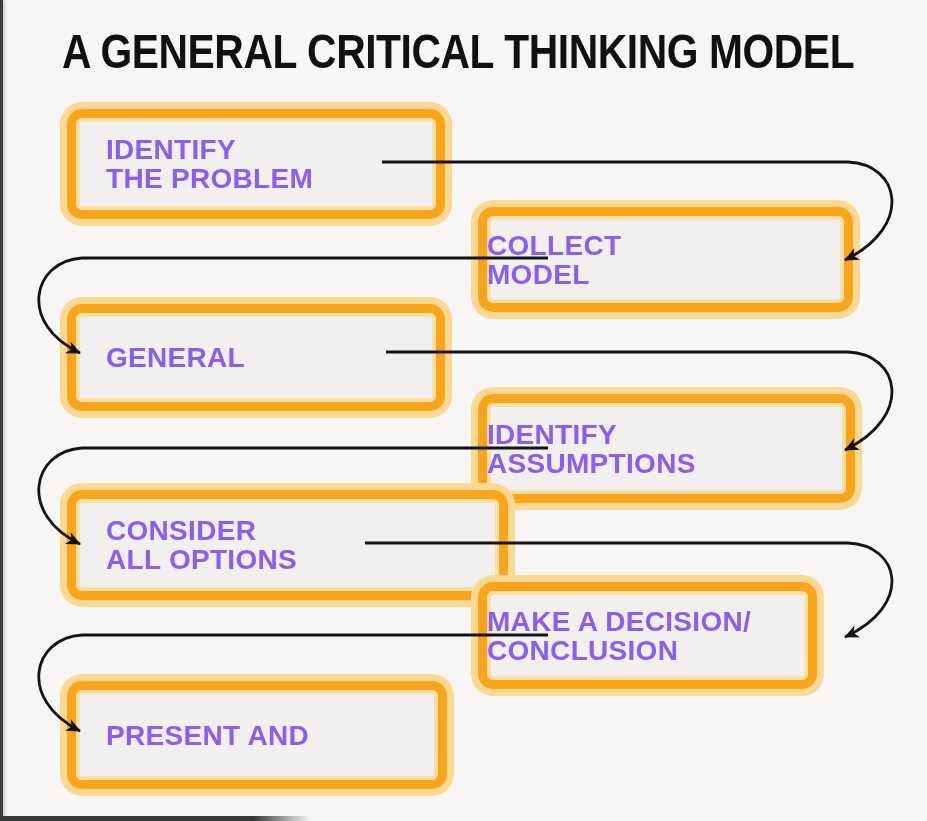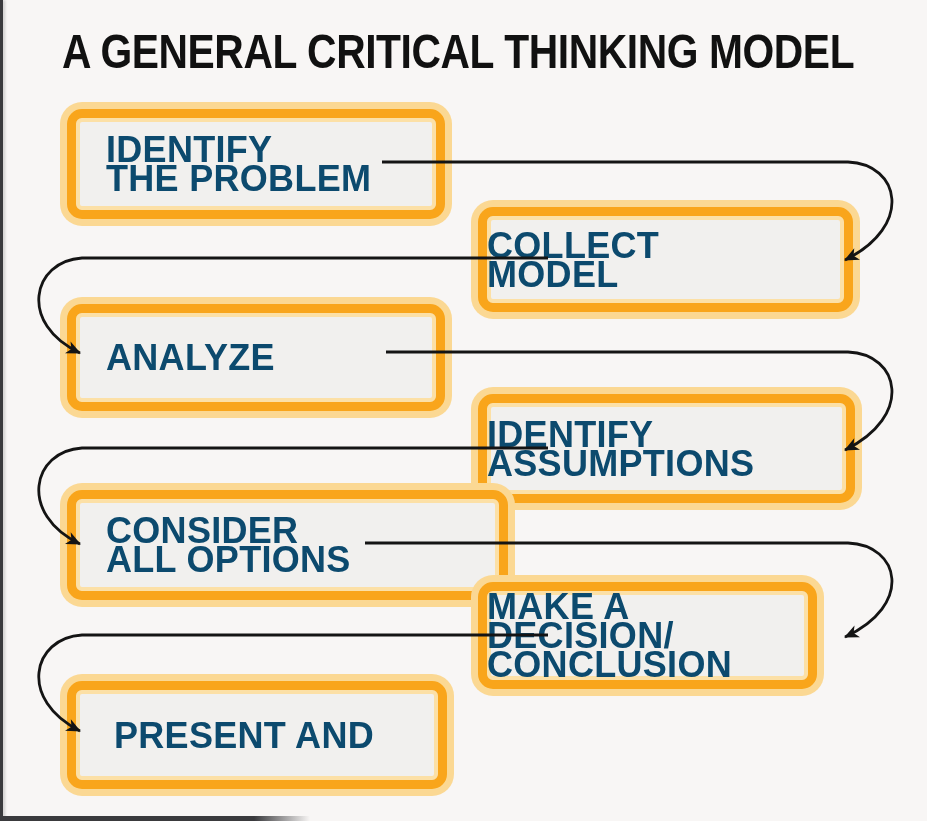--- a/index.html
+++ b/index.html
@@ -52,25 +52,25 @@
     border:9px solid var(--accent-orange);
     border-radius:15px;
     box-shadow:
       0 0 0 7px var(--glow-yellow),
       inset 0 0 0 4px var(--inner-ring);
     display:flex;
     flex-direction:column;
     justify-content:center;
   }
   .box .label{
-    font-size:36px;
+    font-size:28px;
     font-weight:700;
     line-height:29px;
     letter-spacing:0.3px;
-    color:#0c4a6e;
+    color:#8b5cf6;
   }
   .box.align-left  .label{text-align:left;  padding-left:30px;}
   .box.align-right .label{text-align:left; padding-right:24px;}
   .label span{display:block;}
   .connectors{
     position:absolute;left:0;top:0;
     pointer-events:none;
   }
   .connectors .conn{
     fill:none;
@@ -78,21 +78,21 @@
     stroke-width:2.8;
   }
   .connectors .head{fill:var(--connector);}
   
   #box-0{left:67px; top:109px; width:378px; height:110px;}
   #box-1{left:478px;top:207px; width:375px; height:105px;}
   #box-2{left:67px; top:304px; width:378px; height:107px;}
   #box-3{left:478px;top:394px; width:377px; height:109px;}
   #box-4{left:67px; top:490px; width:441px; height:110px;}
   #box-5{left:478px;top:582px; width:339px; height:107px;}
-  #box-6{left:67px; top:681px; width:380px; height:108px;padding-left:8px;}
+  #box-6{left:67px; top:681px; width:380px; height:108px;}
 </style>
 </head>
 <body>
 
 <div class="canvas">
 
   <div class="edge-left"></div>
   <div class="edge-bottom"></div>
 
   <h1 class="title">A GENERAL CRITICAL THINKING MODEL</h1>
@@ -106,21 +106,21 @@
 
   <div class="box align-right" id="box-1">
     <div class="label">
       <span>COLLECT</span>
       <span>MODEL</span>
     </div>
   </div>
 
   <div class="box align-left" id="box-2">
     <div class="label">
-      <span>ANALYZE</span>
+      <span>GENERAL</span>
     </div>
   </div>
 
   <div class="box align-right" id="box-3">
     <div class="label">
       <span>IDENTIFY</span>
       <span>ASSUMPTIONS</span>
     </div>
   </div>
 

